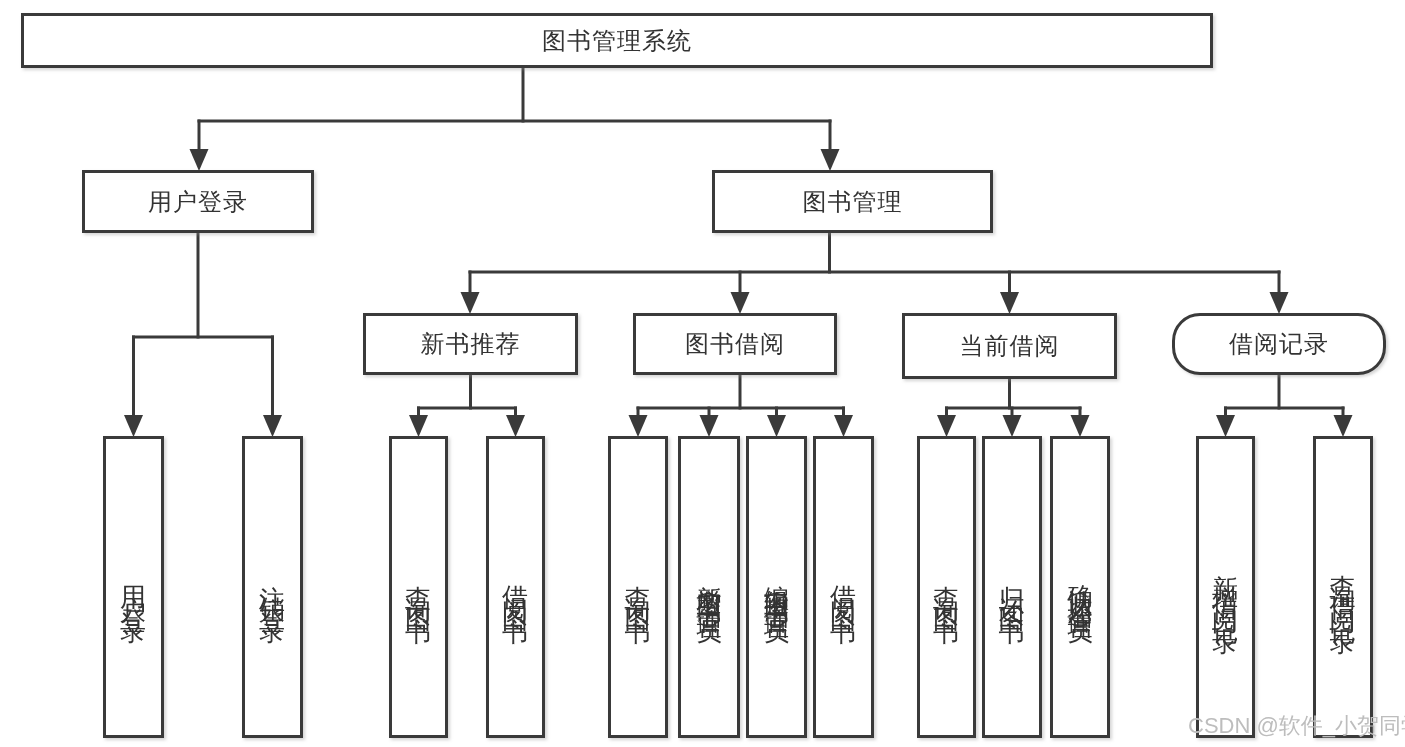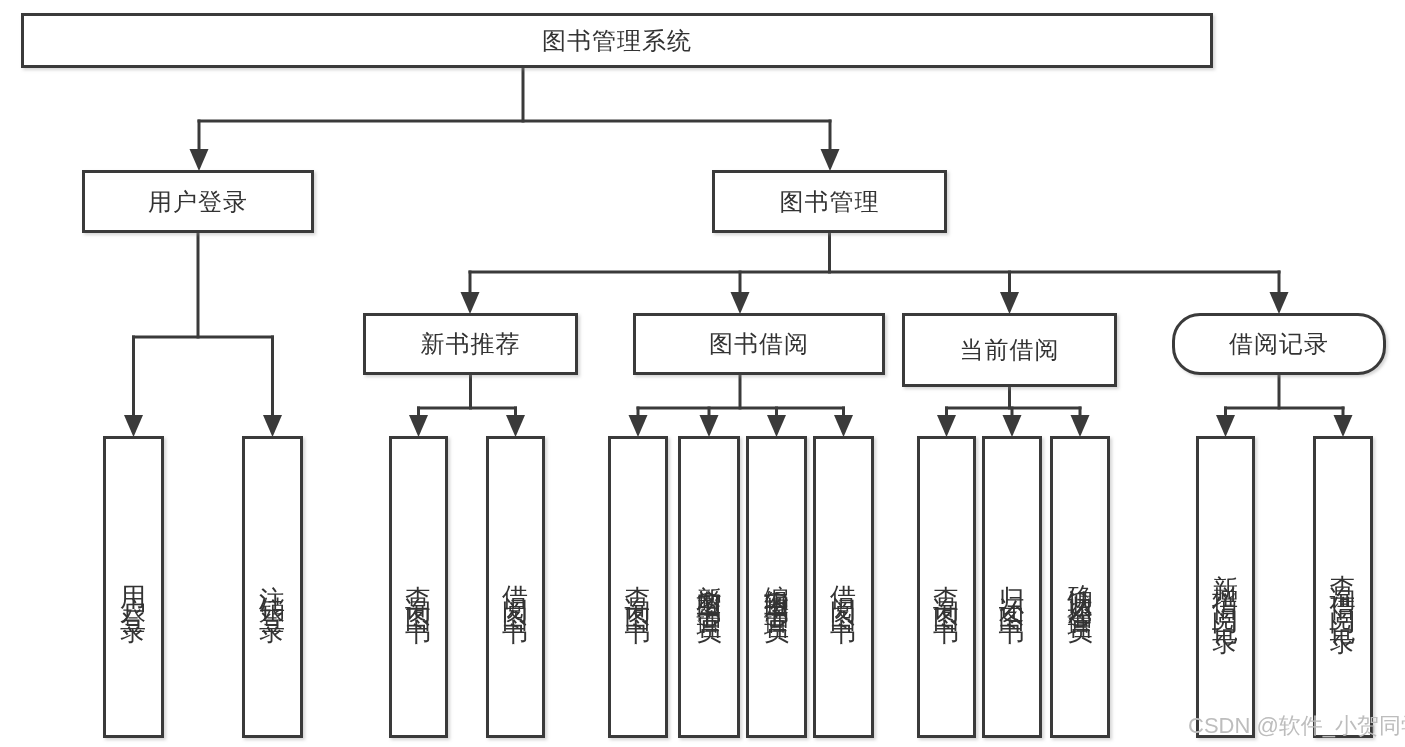--- a/index.html
+++ b/index.html
@@ -41,24 +41,24 @@
     line-height:1;
     white-space:nowrap;
   }
   .leaf.tight .lbl{
     font-size:25px;
     letter-spacing:5px;
   }
   
   .n-root{left:21px;top:13px;width:1192px;height:55px;}
   .n-l2a{left:82px;top:170px;width:232px;height:63px;}
-  .n-l2b{left:712px;top:170px;width:235px;height:63px;}
+  .n-l2b{left:712px;top:170px;width:281px;height:63px;}
   .n-l31{left:363px;top:313px;width:215px;height:62px;}
-  .n-l32{left:633px;top:313px;width:252px;height:62px;}
-  .n-l33{left:902px;top:313px;width:215px;height:74px;}
+  .n-l32{left:633px;top:313px;width:204px;height:62px;}
+  .n-l33{left:902px;top:313px;width:215px;height:66px;}
   .n-l34{left:1172px;top:313px;width:214px;height:62px;border-radius:28px;}
   .leaf{top:436px;height:302px;}
   .n-a1{left:103px;width:61px;}
   .n-a2{left:242px;width:61px;}
   .n-b1{left:389px;width:59px;}
   .n-b2{left:486px;width:59px;}
   .n-c1{left:608px;width:60px;}
   .n-c2{left:678px;width:62px;}
   .n-c3{left:746px;width:61px;}
   .n-c4{left:813px;width:61px;}

